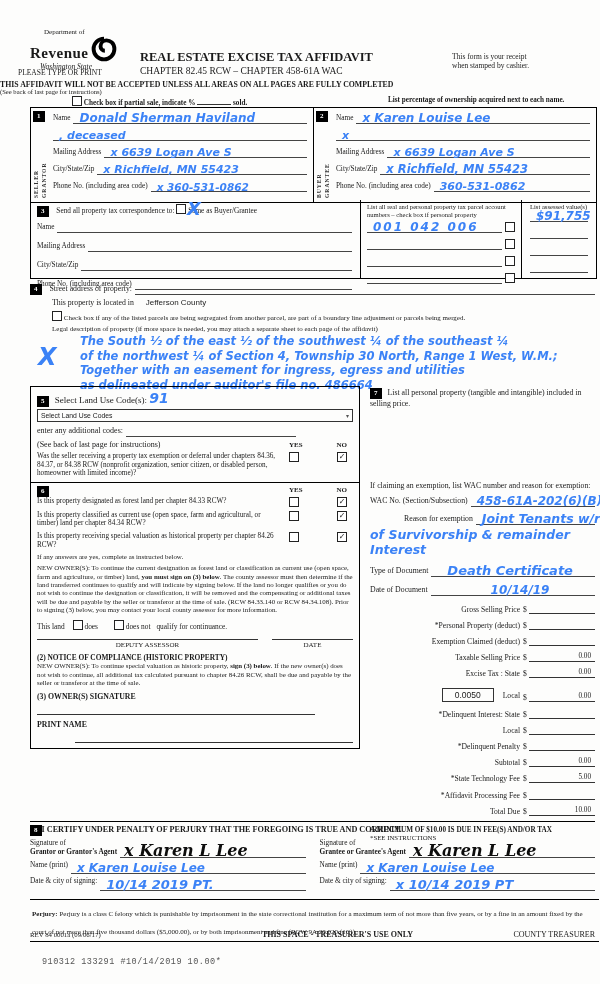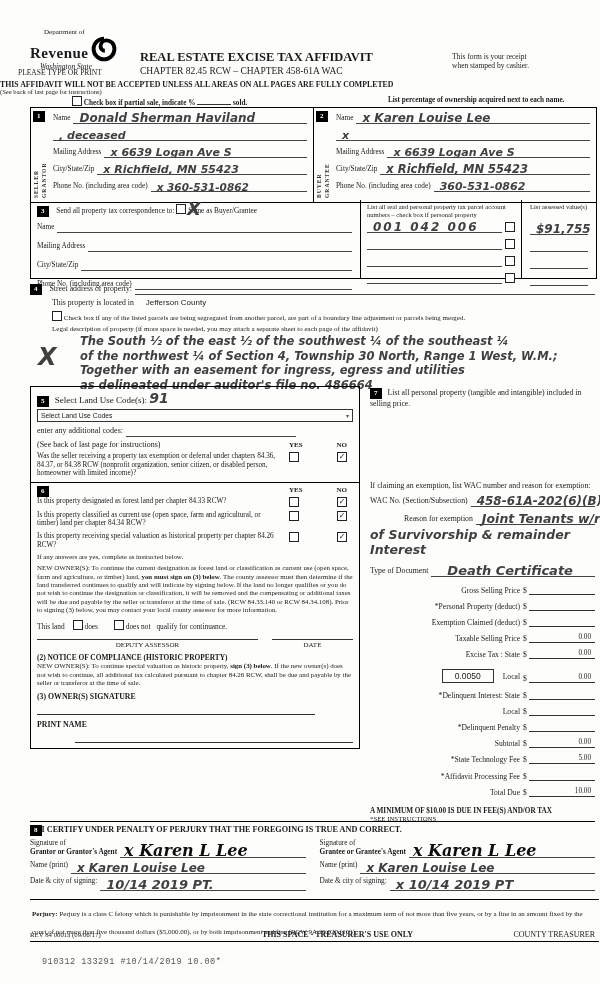--- a/index.html
+++ b/index.html
@@ -1,21 +1,21 @@
 <!DOCTYPE html>
 <html><head>
 <meta charset="utf-8">
 <style>
   html,body{margin:0;padding:0;background:#e8e8e8;}
   .page{position:relative;width:600px;height:984px;background:#fdfdfc;margin:0 auto;
         font-family:"Liberation Serif",serif;color:#1a1a1a;overflow:hidden;}
   .abs{position:absolute;}
   .b{font-weight:bold;}
   .ctr{}
-  .hand{font-family:"DejaVu Sans",sans-serif;font-style:italic;font-weight:600;color:#404040;}
+  .hand{font-family:"DejaVu Sans",sans-serif;font-style:italic;font-weight:600;color:#3b82f6;}
   .script{font-family:"DejaVu Serif",serif;font-style:italic;font-weight:bold;font-size:16px;color:#0d0d0d;}
   .badge{display:inline-block;background:#000;color:#fff;font-size:7px;font-weight:bold;
          padding:1px 4px;line-height:9px;}
   .cb{display:inline-block;width:8px;height:8px;border:1px solid #222;vertical-align:-1px;
       font-size:8px;line-height:8px;text-align:center;background:#fff;}
   .wline{flex:1;border-bottom:1px solid #444;position:relative;min-height:10px;}
   .wline .hand{position:absolute;left:6px;bottom:-2px;white-space:nowrap;}
   .frow{display:flex;align-items:flex-start;margin-bottom:6px;}
   .flabel{font-size:7.3px;white-space:nowrap;margin-right:3px;}
   .vlabel{position:absolute;left:1px;top:20px;bottom:4px;width:17px;display:flex;}
@@ -190,21 +190,21 @@
         <span class="wline"></span>
         <span class="cb" style="margin-left:3px;"></span>
       </div>
       <div class="frow" style="margin-top:4px;">
         <span class="wline"></span>
         <span class="cb" style="margin-left:3px;"></span>
       </div>
     </div>
     <div style="position:relative;flex:1;padding:3px 8px;">
       <div class="ctr" style="font-size:6.6px;">List assessed value(s)</div>
-      <div class="frow" style="margin-top:14px;">
+      <div class="frow" style="margin-top:1px;">
         <span class="wline">
             <span class="hand" style="font-size:12px;">$91,755</span>
           </span>
       </div>
       <div class="frow" style="margin-top:6px;">
           <span class="wline"></span>
         </div>
       <div class="frow" style="margin-top:6px;">
           <span class="wline"></span>
         </div>
@@ -348,20 +348,26 @@
           </span>
       </div>
       <div class="hand" style="font-size:12.5px;margin:2px 0 0 0;">of Survivorship &amp; remainder Interest</div>
 
       <div class="frow" style="margin-top:9px;">
         <span class="flabel" style="font-size:7.8px;">Type of Document</span>
         <span class="wline">
             <span class="hand" style="font-size:13px;left:16px;">Death Certificate</span>
           </span>
       </div>
+      <div class="frow" style="margin-top:8px;">
+        <span class="flabel" style="font-size:7.8px;">Date of Document</span>
+        <span class="wline">
+            <span class="hand" style="font-size:12px;left:60px;">10/14/19</span>
+          </span>
+      </div>
 
       <div style="margin-top:8px;">
         <div class="fee-row">
           <span class="fee-label">Gross Selling Price</span>
             <span class="fee-cur">$</span>
           <span class="fee-line"><span></span></span>
         </div>
         <div class="fee-row">
           <span class="fee-label">*Personal Property (deduct)</span>
             <span class="fee-cur">$</span>

